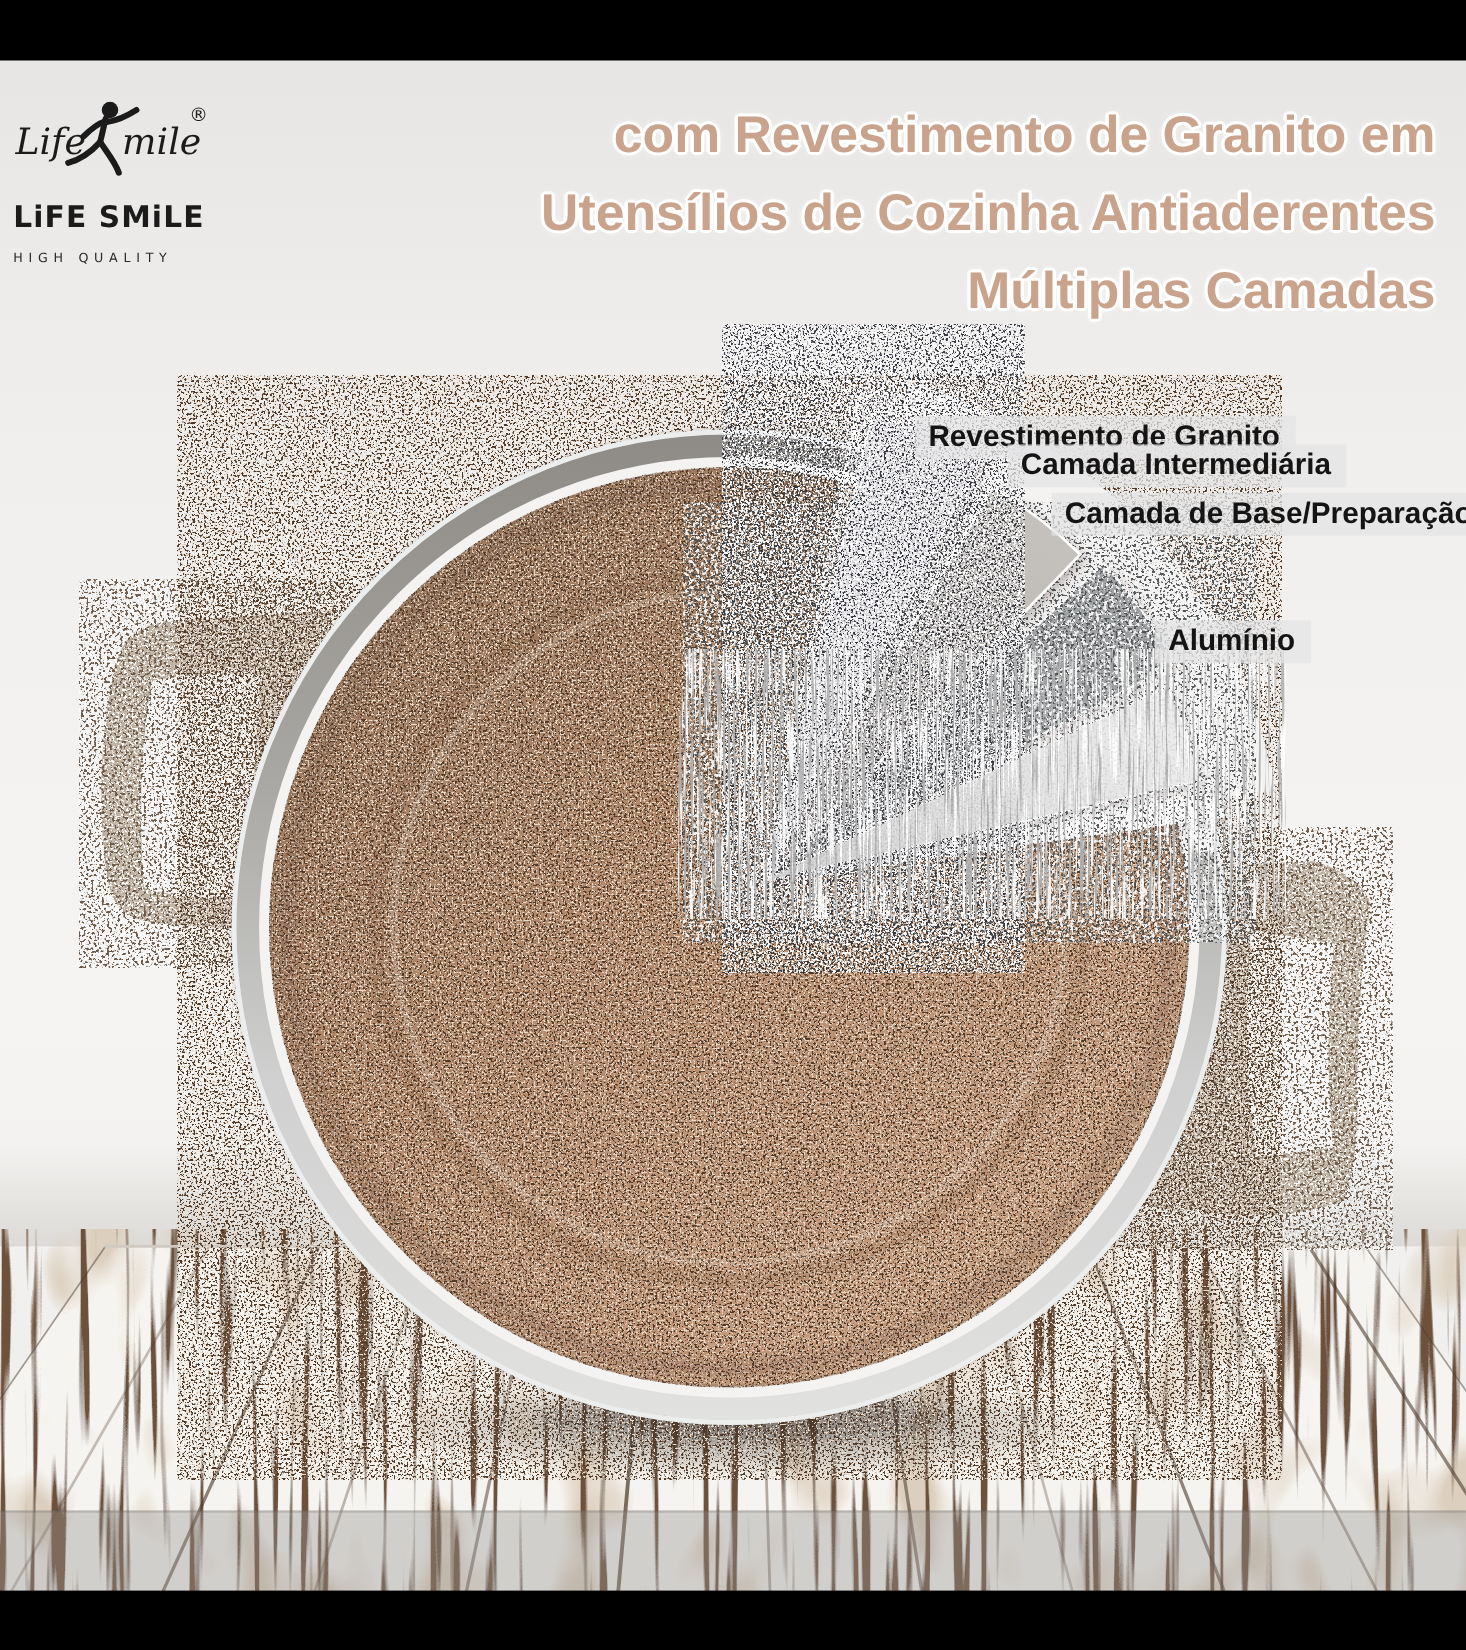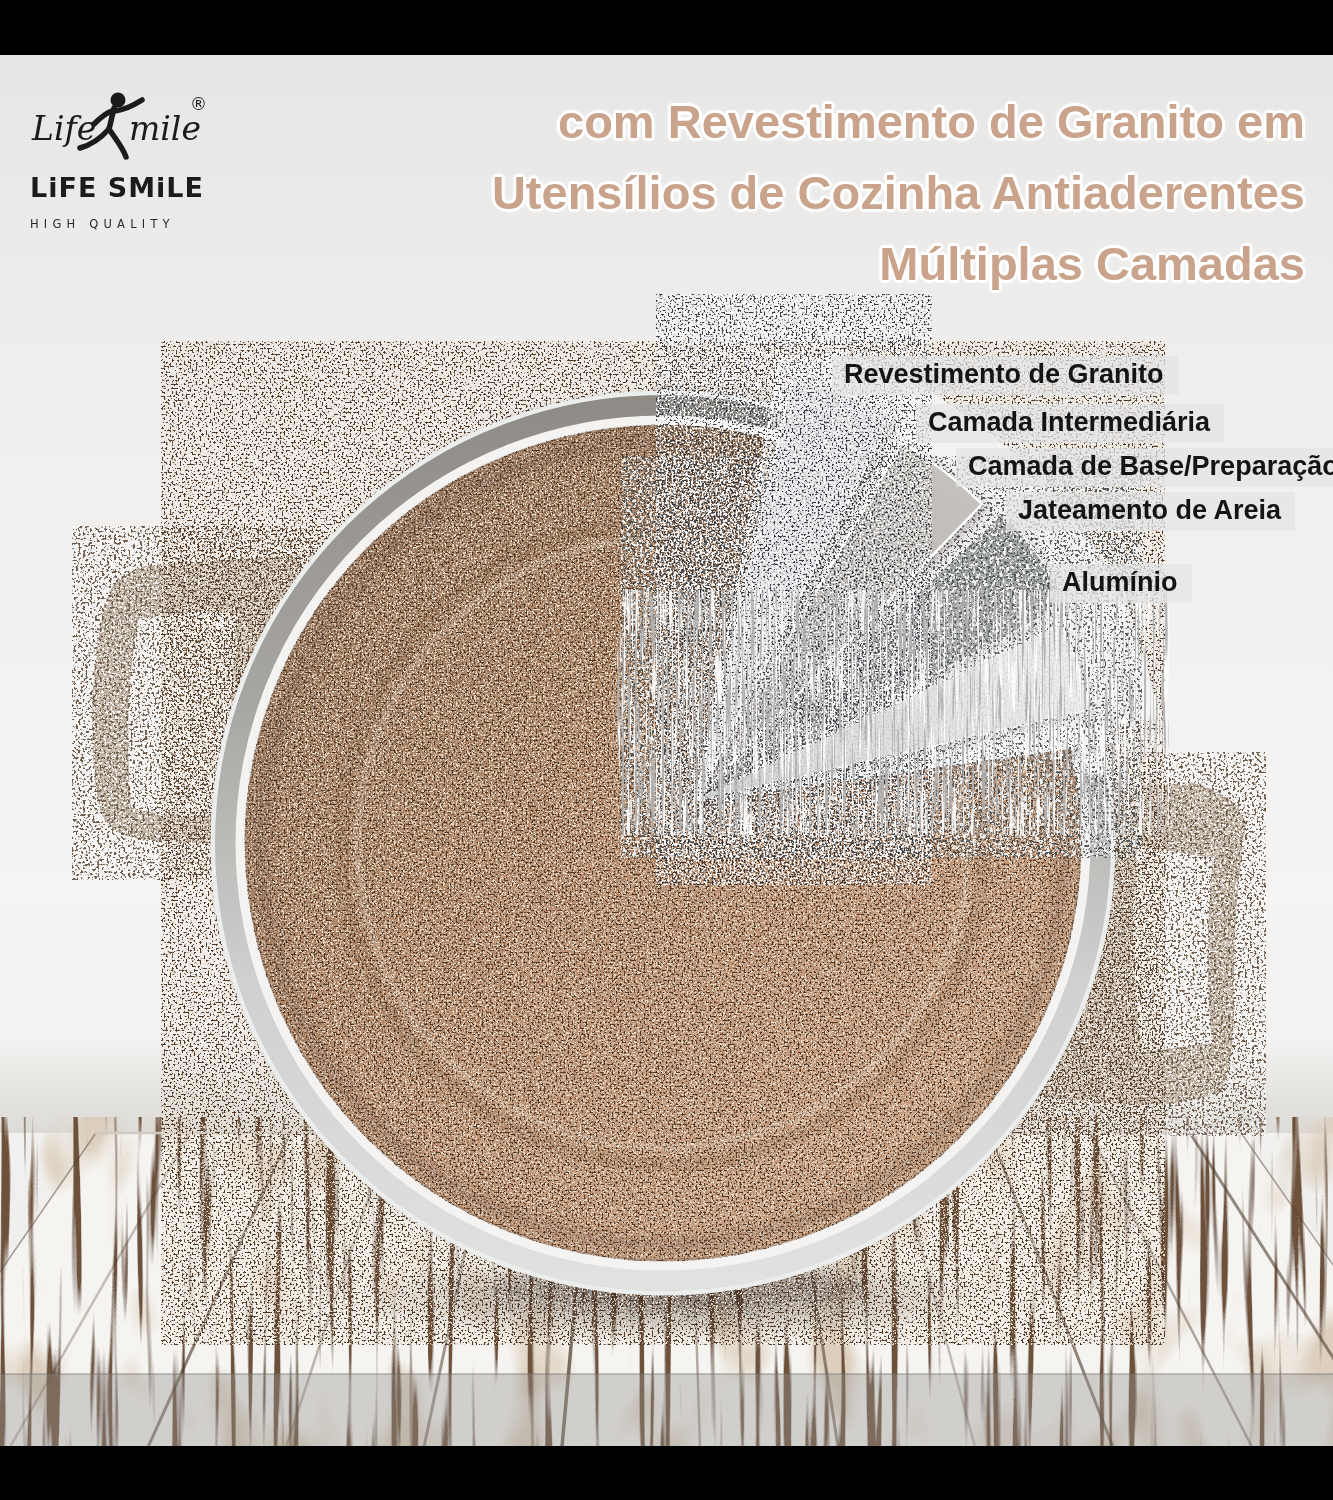--- a/index.html
+++ b/index.html
@@ -7,25 +7,25 @@
     position:relative;width:1333px;height:1500px;overflow:hidden;
     background:#f2f1ef;font-family:"Liberation Sans",sans-serif;
     margin:0 auto;
   }
   .letterbox{position:absolute;left:0;width:100%;background:#000;}
   .letterbox.top{top:0;height:55px;}
   .letterbox.bottom{bottom:0;height:54px;}
   .scene{position:absolute;left:0;top:0;}
 
   
-  .logo{position:absolute;left:30px;top:88px;width:180px;color:#1b1b1b;}
+  .logo{position:absolute;left:12px;top:88px;width:180px;color:#1b1b1b;}
   .logo-script{display:block;}
   .logo-word{
     font-family:"DejaVu Sans",sans-serif;font-weight:bold;font-size:27px;
-    letter-spacing:1px;margin-top:6px;color:#1b1b1b;
+    letter-spacing:1px;margin-top:16px;color:#1b1b1b;
   }
   .logo-tagline{
     font-family:"DejaVu Sans",sans-serif;font-weight:normal;font-size:11.5px;
     letter-spacing:5.2px;margin-top:14px;color:#2a2a2a;
   }
 
   
   .title{
     position:absolute;top:86px;right:28px;width:1010px;text-align:right;
     font-size:47px;line-height:71px;font-weight:bold;color:#c9a38b;
@@ -293,21 +293,20 @@
     <div class="logo-word">LiFE SMiLE</div>
     <div class="logo-tagline">HIGH QUALITY</div>
   </div>
 
   <div class="title">
     <div>com Revestimento de Granito em</div>
     <div>Utensílios de Cozinha Antiaderentes</div>
     <div>Múltiplas Camadas</div>
   </div>
 
-  <div class="lbl" style="left:832px;top:356px;">Revestimento de Granito</div>
+  <div class="lbl" style="left:832px;top:378px;">Revestimento de Granito</div>
   <div class="lbl" style="left:916px;top:404px;text-align:right;">Camada Intermediária</div>
   <div class="lbl" style="left:956px;top:448px;">Camada de Base/Preparação</div>
-  <div class="lbl" style="left:1006px;top:492px;">Jateamento de Areia</div>
   <div class="lbl" style="left:1050px;top:564px;">Alumínio</div>
 
   <div class="letterbox top"></div>
   <div class="letterbox bottom"></div>
 </div>
 
 </body></html>

